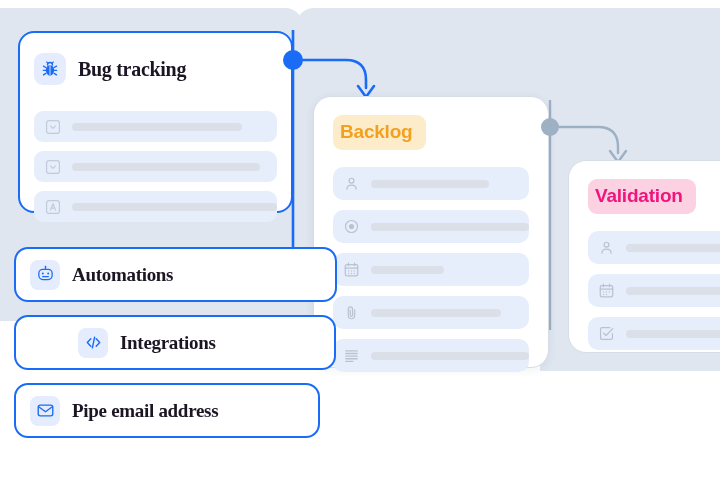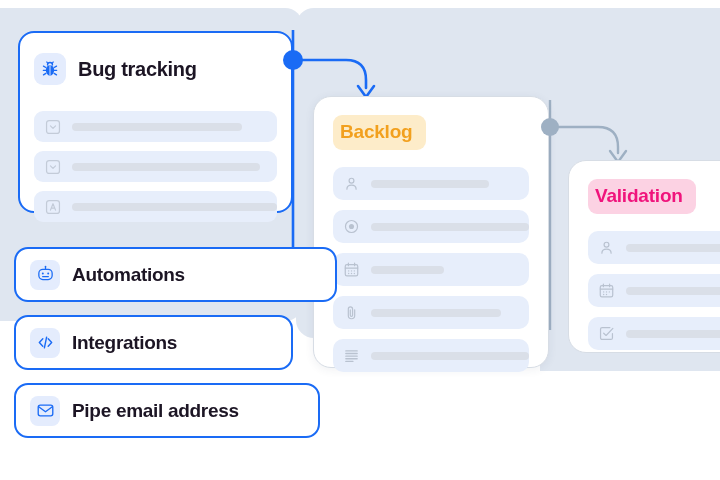--- a/index.html
+++ b/index.html
@@ -17,34 +17,35 @@
   #bg-right{left:296px;top:8px;width:424px;height:330px;border-radius:18px 0 0 18px;}
   #bg-right-2{left:540px;top:8px;width:180px;height:363px;}
 
   
   .card{position:absolute;background:#ffffff;box-sizing:border-box;}
 
   
   .blue-card{border:2.5px solid #1a6bf5;border-radius:16px;}
   #card-bug{left:18px;top:31px;width:275px;height:182px;}
   #card-automations{left:14px;top:247px;width:323px;height:55px;border-radius:14px;}
-  #card-integrations{left:14px;top:315px;width:279px;height:55px;border-radius:14px;}
+  #card-integrations{left:14px;top:315px;width:322px;height:55px;border-radius:14px;padding-left:48px;}
   #card-email{left:14px;top:383px;width:306px;height:55px;border-radius:14px;}
 
   
   .card-head{display:flex;align-items:center;height:100%;padding-left:14px;}
   #card-bug .card-head{height:48px;padding-top:12px;align-items:center;}
   .icon-badge{
     width:30px;height:30px;min-width:30px;border-radius:8px;background:#e4ecfd;
     display:flex;align-items:center;justify-content:center;
   }
   #card-bug .icon-badge{width:32px;height:32px;min-width:32px;border-radius:9px;}
   .card-title{
     margin-left:12px;font-size:19px;font-weight:bold;color:#1c1524;letter-spacing:-0.3px;
     white-space:nowrap;
+    font-family:Liberation Serif, serif;
   }
   #card-bug .card-title{font-size:20px;}
 
   
   .rows{position:absolute;left:0;right:0;}
   .row{
     display:flex;align-items:center;background:#e7eefb;border-radius:9px;
     height:30px;margin-bottom:9px;padding-left:9px;box-sizing:border-box;
   }
   .row-ic{width:19px;height:19px;min-width:19px;display:flex;align-items:center;justify-content:center;}

